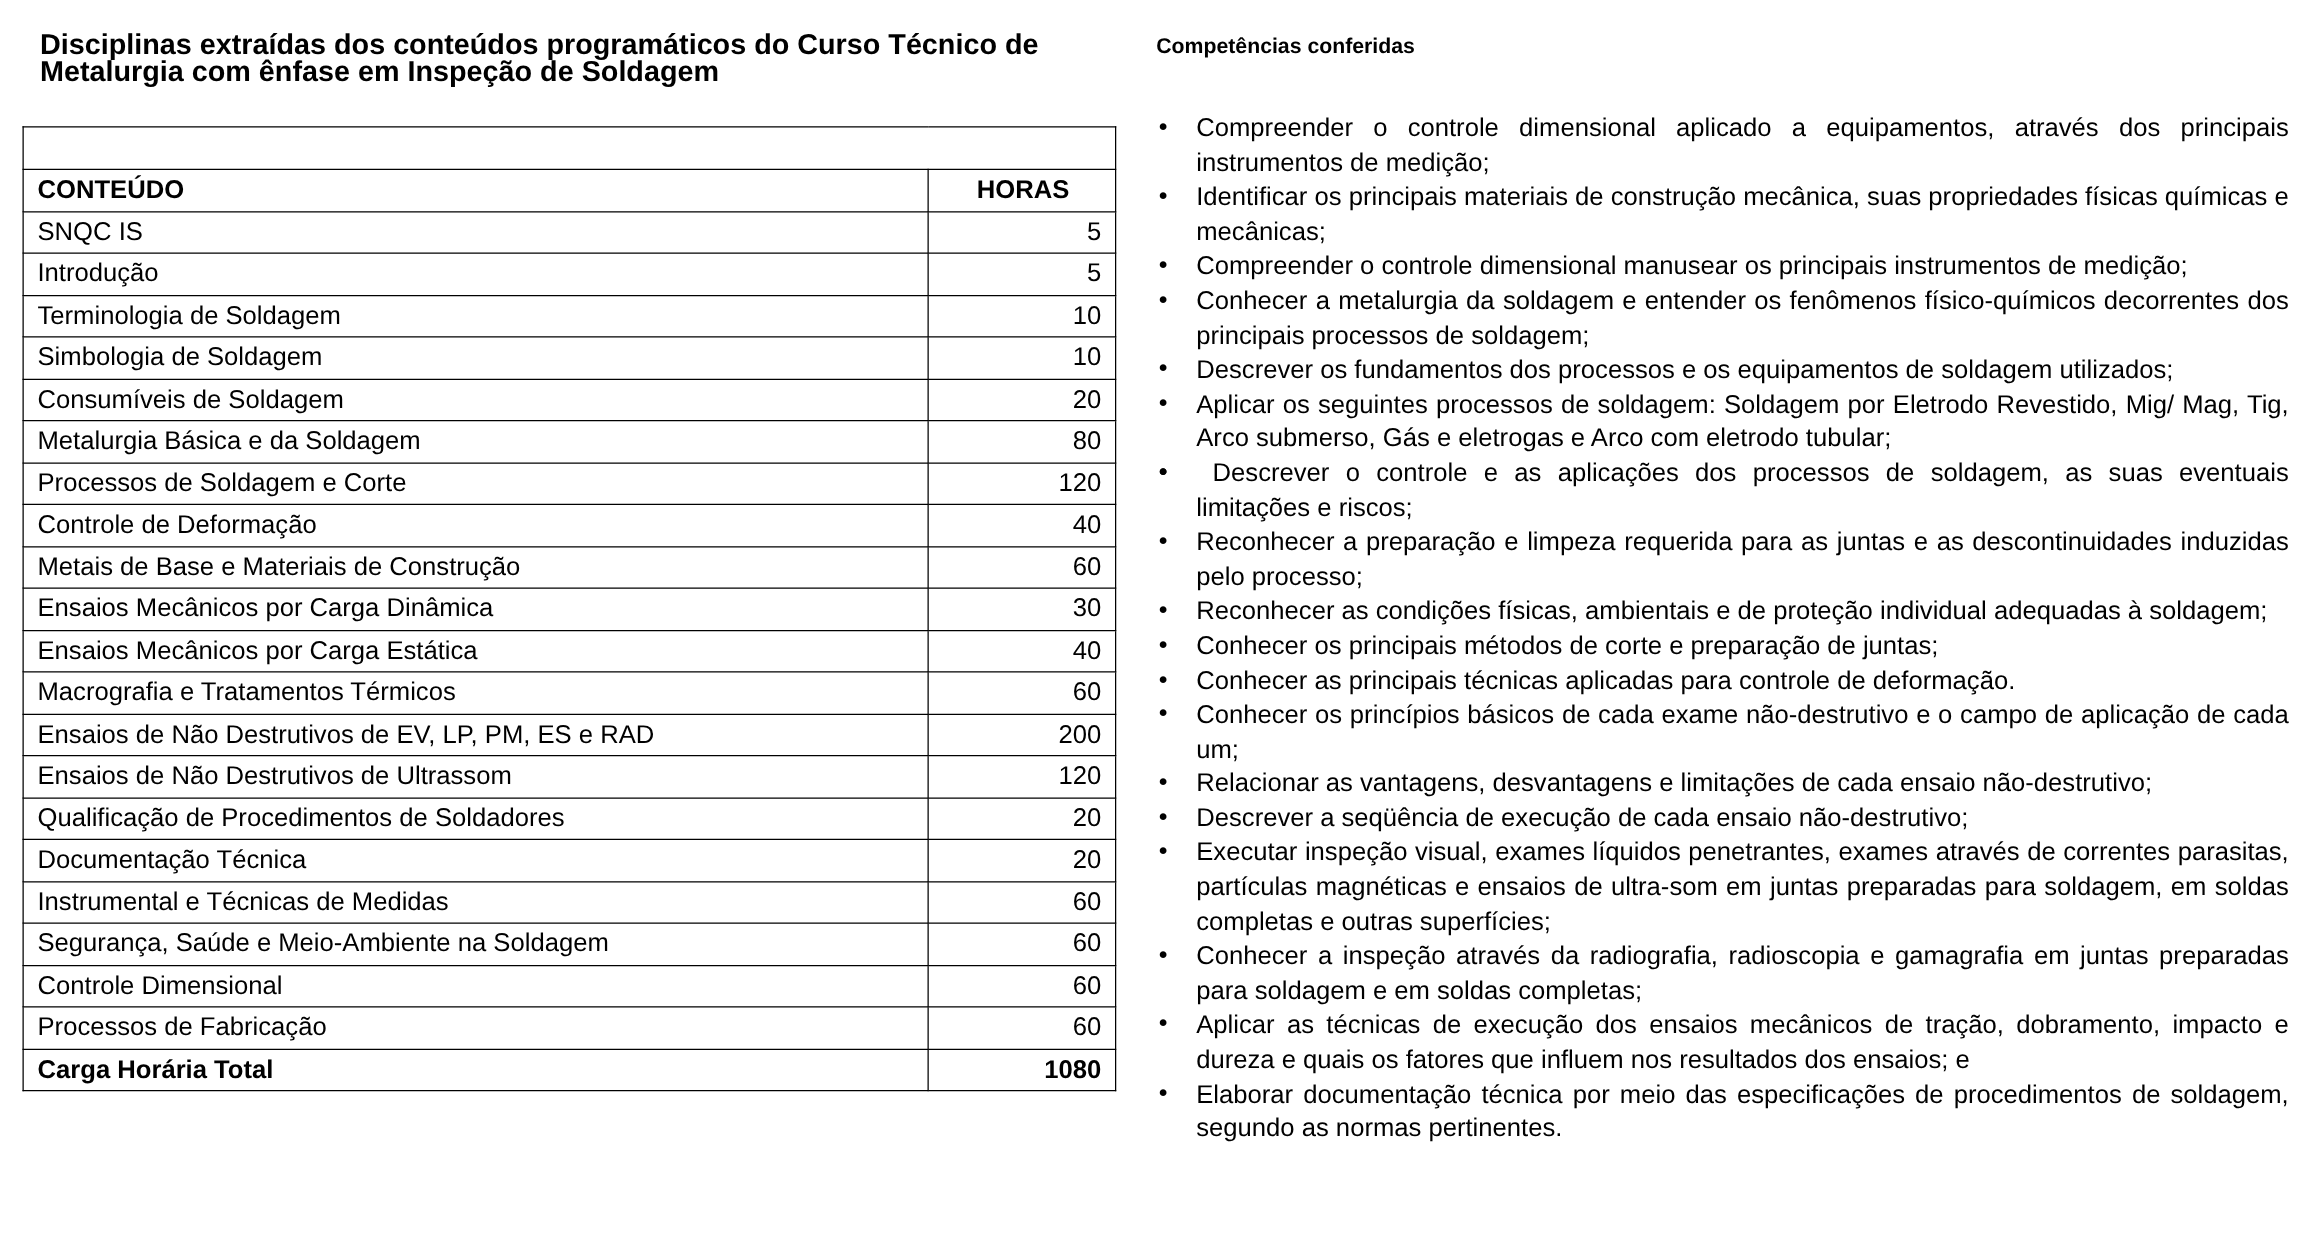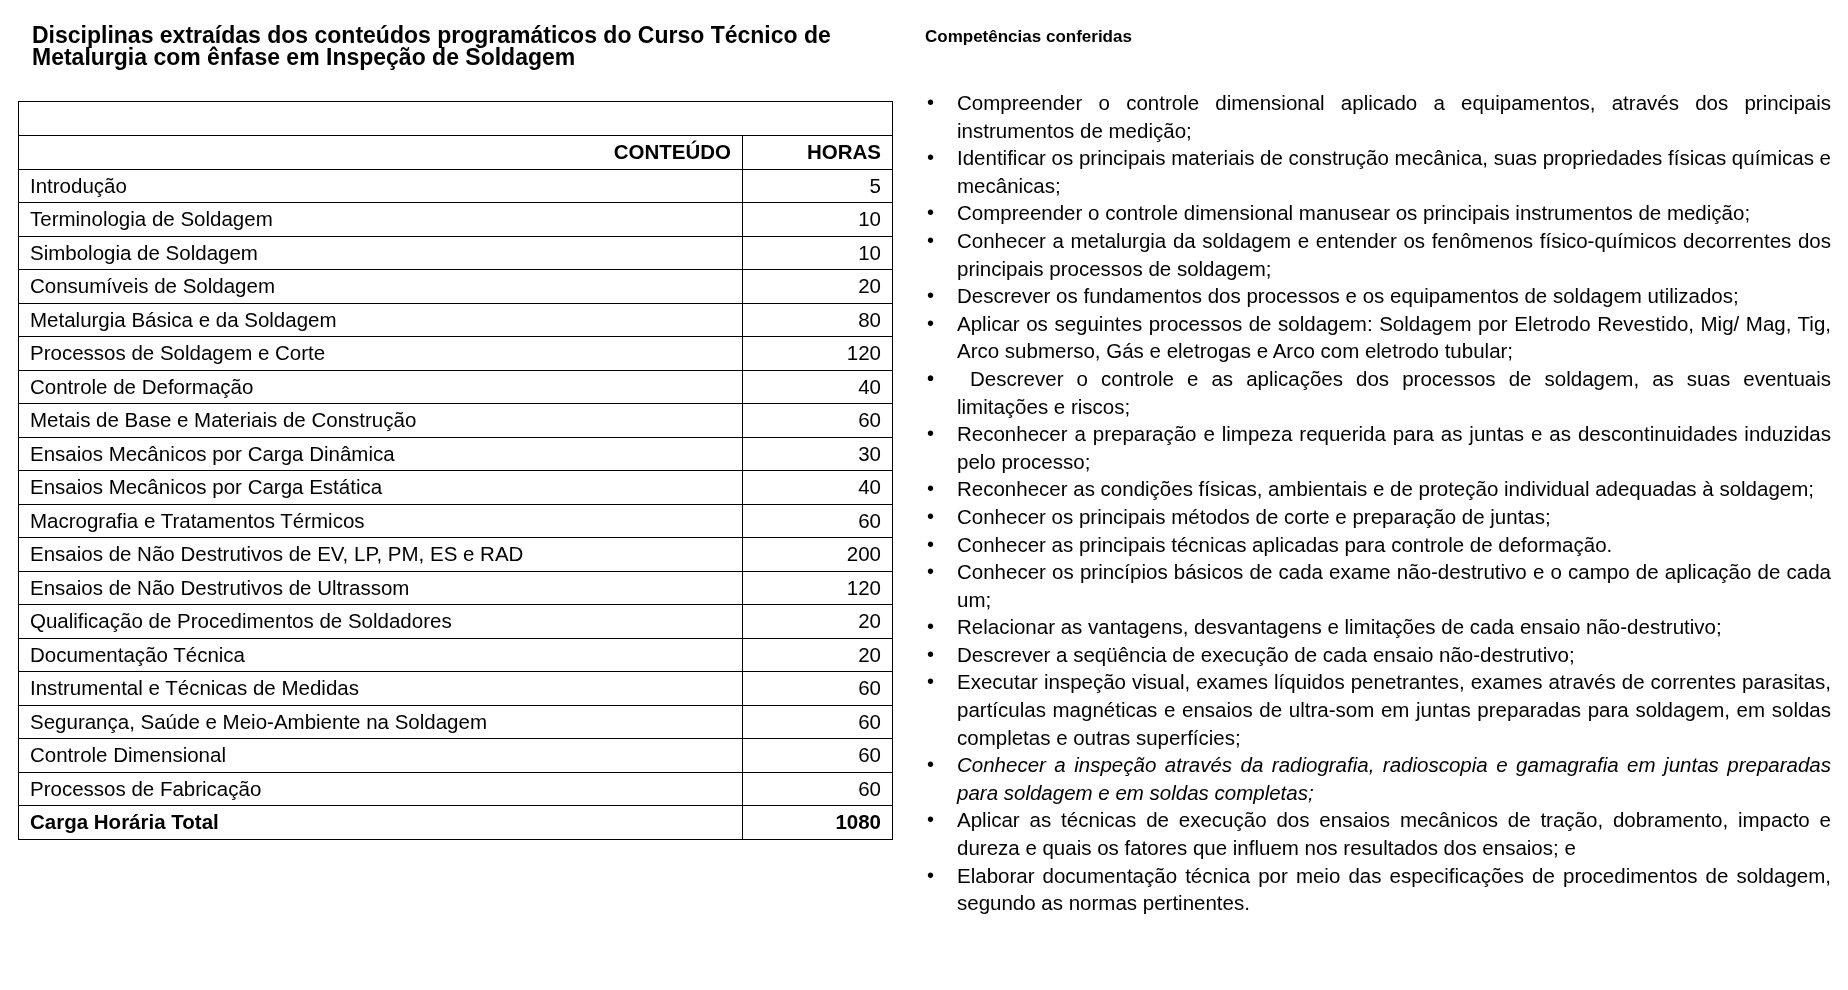--- a/index.html
+++ b/index.html
@@ -17,22 +17,22 @@
     font-size: 20.5px;
   }
   table.curriculum td, table.curriculum th {
     border: 1.5px solid #000; height: 32.5px; padding: 0 11px;
     white-space: nowrap; overflow: hidden;
   }
   table.curriculum col.c1 { width: 724px; }
   table.curriculum col.c2 { width: 150px; }
   table.curriculum .blank-row td { height: 33px; }
   table.curriculum th { font-weight: bold; font-size: 20.5px; }
-  table.curriculum th.col-content { text-align: right; }
-  table.curriculum th.col-hours { text-align: right; padding-left: 13px; }
+  table.curriculum th.col-content { text-align: left; }
+  table.curriculum th.col-hours { text-align: center; padding-left: 13px; }
   table.curriculum td.hours { text-align: right; }
   table.curriculum tr.total td { font-weight: bold; }
 
   .right-heading {
     position: absolute; left: 925px; top: 26px;
     font-weight: bold; font-size: 17px; line-height: 22px;
   }
   ul.competences {
     position: absolute; left: 957px; top: 89px; width: 874px;
     margin: 0; padding: 0; list-style: none;
@@ -54,20 +54,24 @@
       <col class="c2">
     </colgroup>
   <tbody id="curriculum-body">
     <tr class="blank-row">
         <td colspan="2"></td>
       </tr>
     <tr>
       <th class="col-content">CONTEÚDO</th>
       <th class="col-hours">HORAS</th>
     </tr>
+  <tr>
+        <td>SNQC IS</td>
+        <td class="hours">5</td>
+      </tr>
       <tr>
         <td>Introdução</td>
         <td class="hours">5</td>
       </tr>
       <tr>
         <td>Terminologia de Soldagem</td>
         <td class="hours">10</td>
       </tr>
       <tr>
         <td>Simbologia de Soldagem</td>
@@ -156,16 +160,16 @@
     <li><span class="bullet">•</span></li>
     <li><span class="bullet">•</span><span style="white-space: pre-wrap;"> Descrever o controle e as aplicações dos processos de soldagem, as suas eventuais limitações e riscos;</span></li>
     <li><span class="bullet">•</span><span style="white-space: pre-wrap;">Reconhecer a preparação e limpeza requerida para as juntas e as descontinuidades induzidas pelo processo;</span></li>
     <li><span class="bullet">•</span><span style="white-space: pre-wrap;">Reconhecer as condições físicas, ambientais e de proteção individual adequadas à soldagem;</span></li>
     <li><span class="bullet">•</span><span style="white-space: pre-wrap;">Conhecer os principais métodos de corte e preparação de juntas;</span></li>
     <li><span class="bullet">•</span><span style="white-space: pre-wrap;">Conhecer as principais técnicas aplicadas para controle de deformação.</span></li>
     <li><span class="bullet">•</span><span style="white-space: pre-wrap;">Conhecer os princípios básicos de cada exame não-destrutivo e o campo de aplicação de cada um;</span></li>
     <li><span class="bullet">•</span><span style="white-space: pre-wrap;">Relacionar as vantagens, desvantagens e limitações de cada ensaio não-destrutivo;</span></li>
     <li><span class="bullet">•</span><span style="white-space: pre-wrap;">Descrever a seqüência de execução de cada ensaio não-destrutivo;</span></li>
     <li><span class="bullet">•</span><span style="white-space: pre-wrap;">Executar inspeção visual, exames líquidos penetrantes, exames através de correntes parasitas, partículas magnéticas e ensaios de ultra-som em juntas preparadas para soldagem, em soldas completas e outras superfícies;</span></li>
-    <li><span class="bullet">•</span><span style="white-space: pre-wrap; font-style: italic;">Conhecer a inspeção através da radiografia, radioscopia e gamagrafia em juntas preparadas para soldagem e em soldas completas;</span></li>
+    <li><span class="bullet">•</span><span style="white-space: pre-wrap;">Conhecer a inspeção através da radiografia, radioscopia e gamagrafia em juntas preparadas para soldagem e em soldas completas;</span></li>
     <li><span class="bullet">•</span><span style="white-space: pre-wrap;">Aplicar as técnicas de execução dos ensaios mecânicos de tração, dobramento, impacto e dureza e quais os fatores que influem nos resultados dos ensaios; e</span></li>
     <li><span class="bullet">•</span><span style="white-space: pre-wrap;">Elaborar documentação técnica por meio das especificações de procedimentos de soldagem, segundo as normas pertinentes.</span></li>
   </ul>
 
 </body></html>

